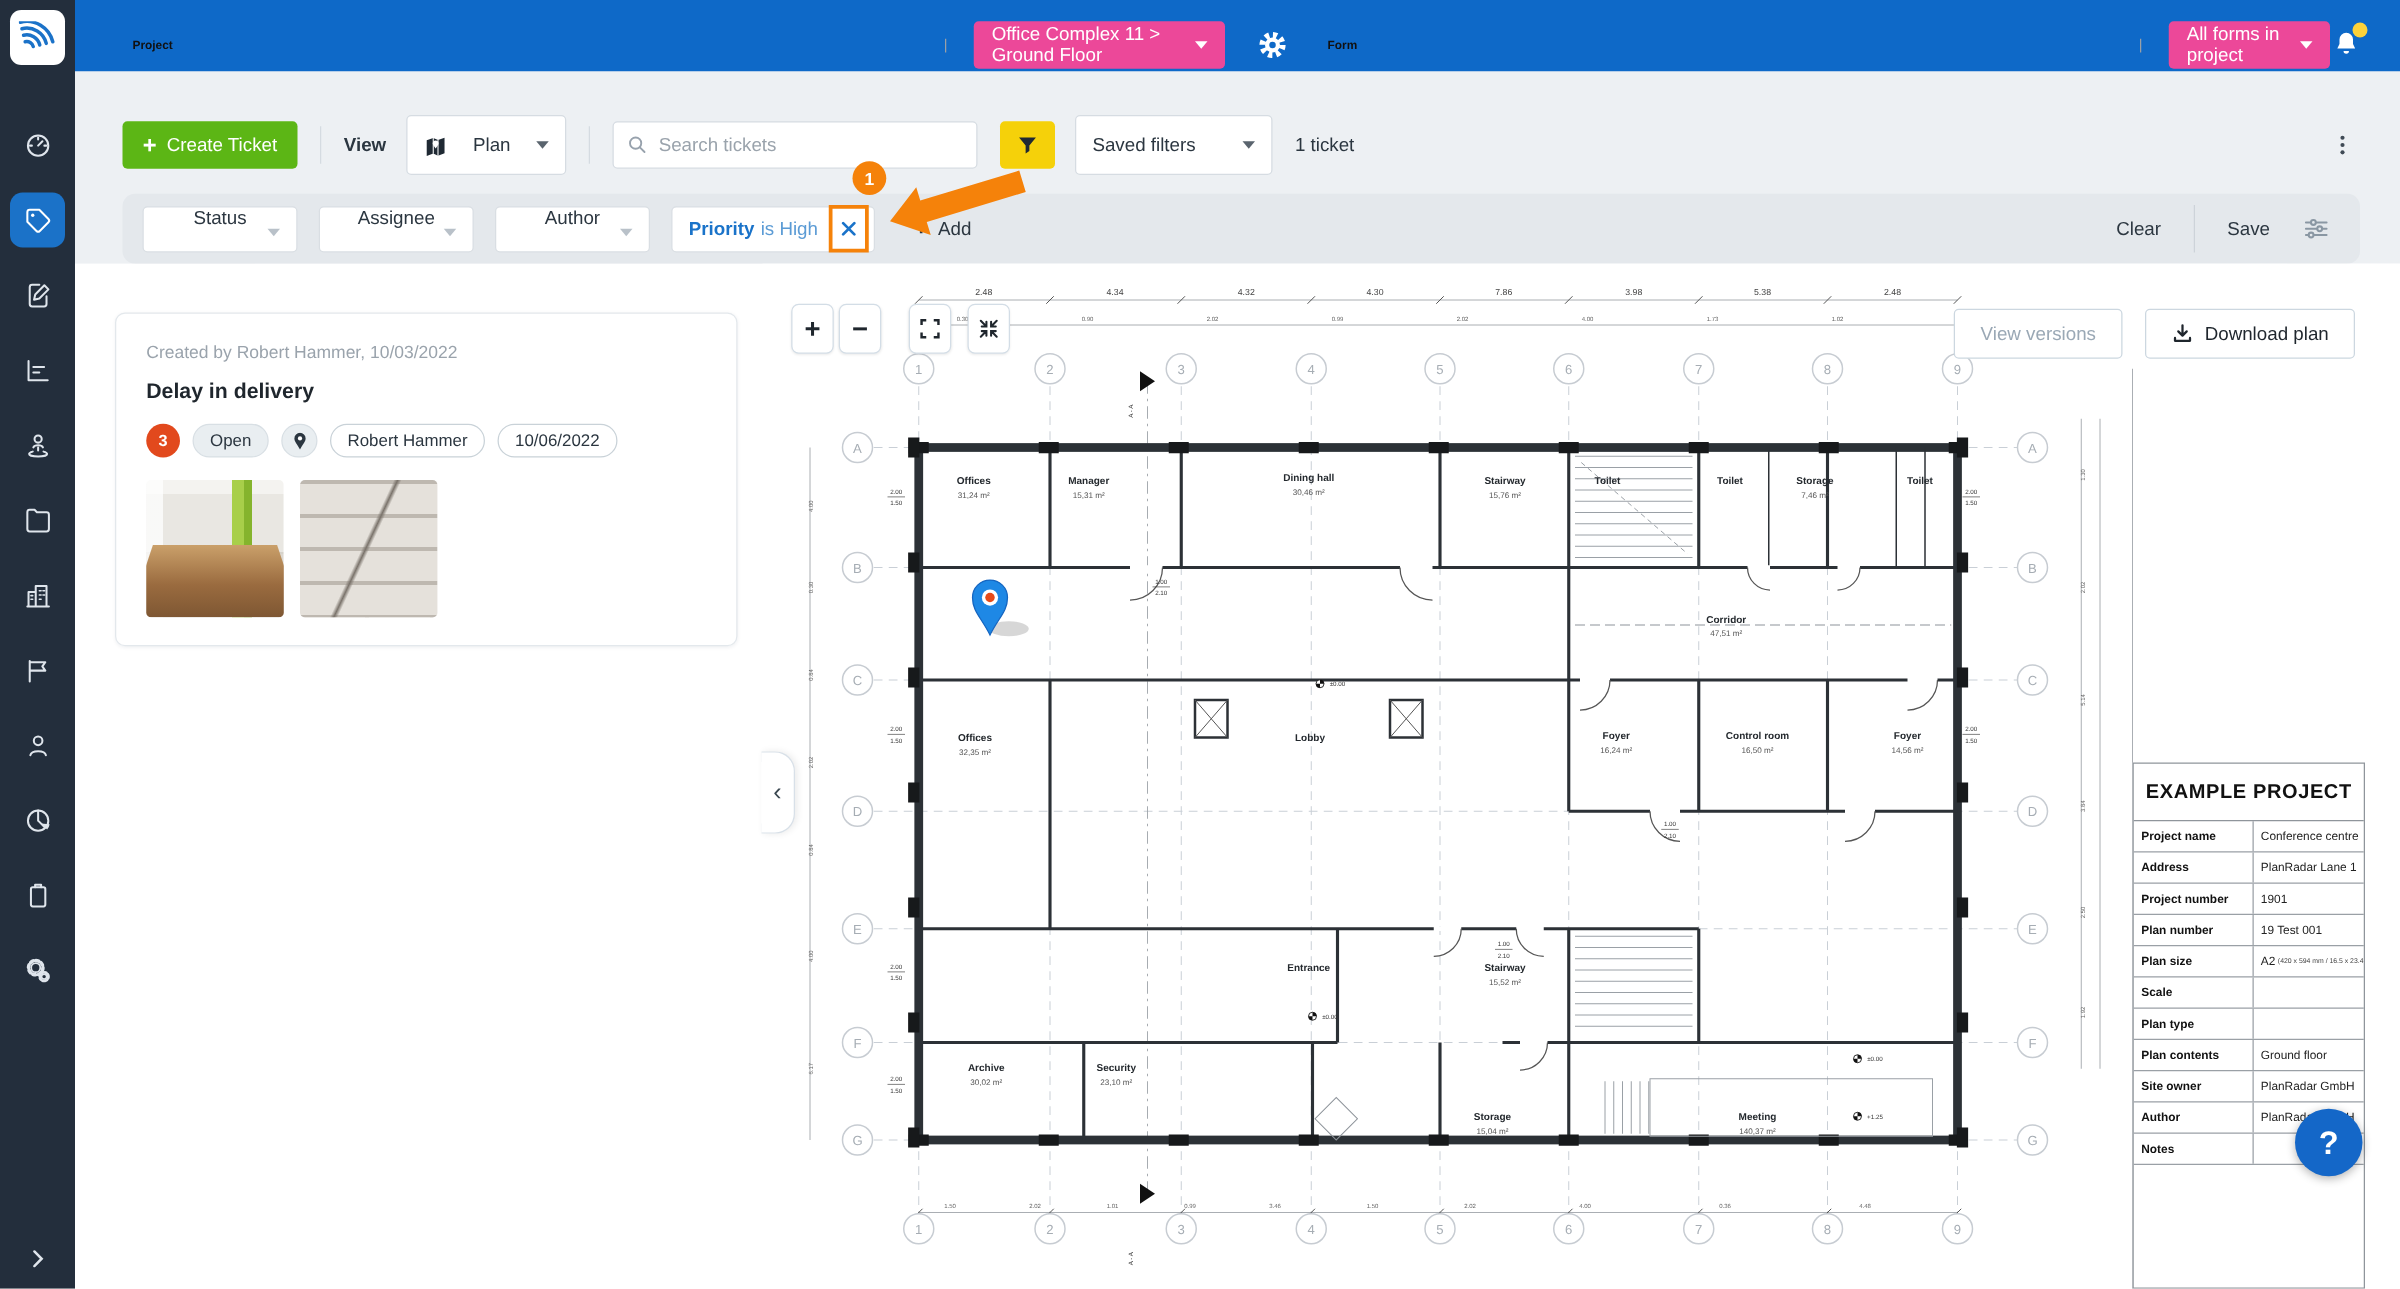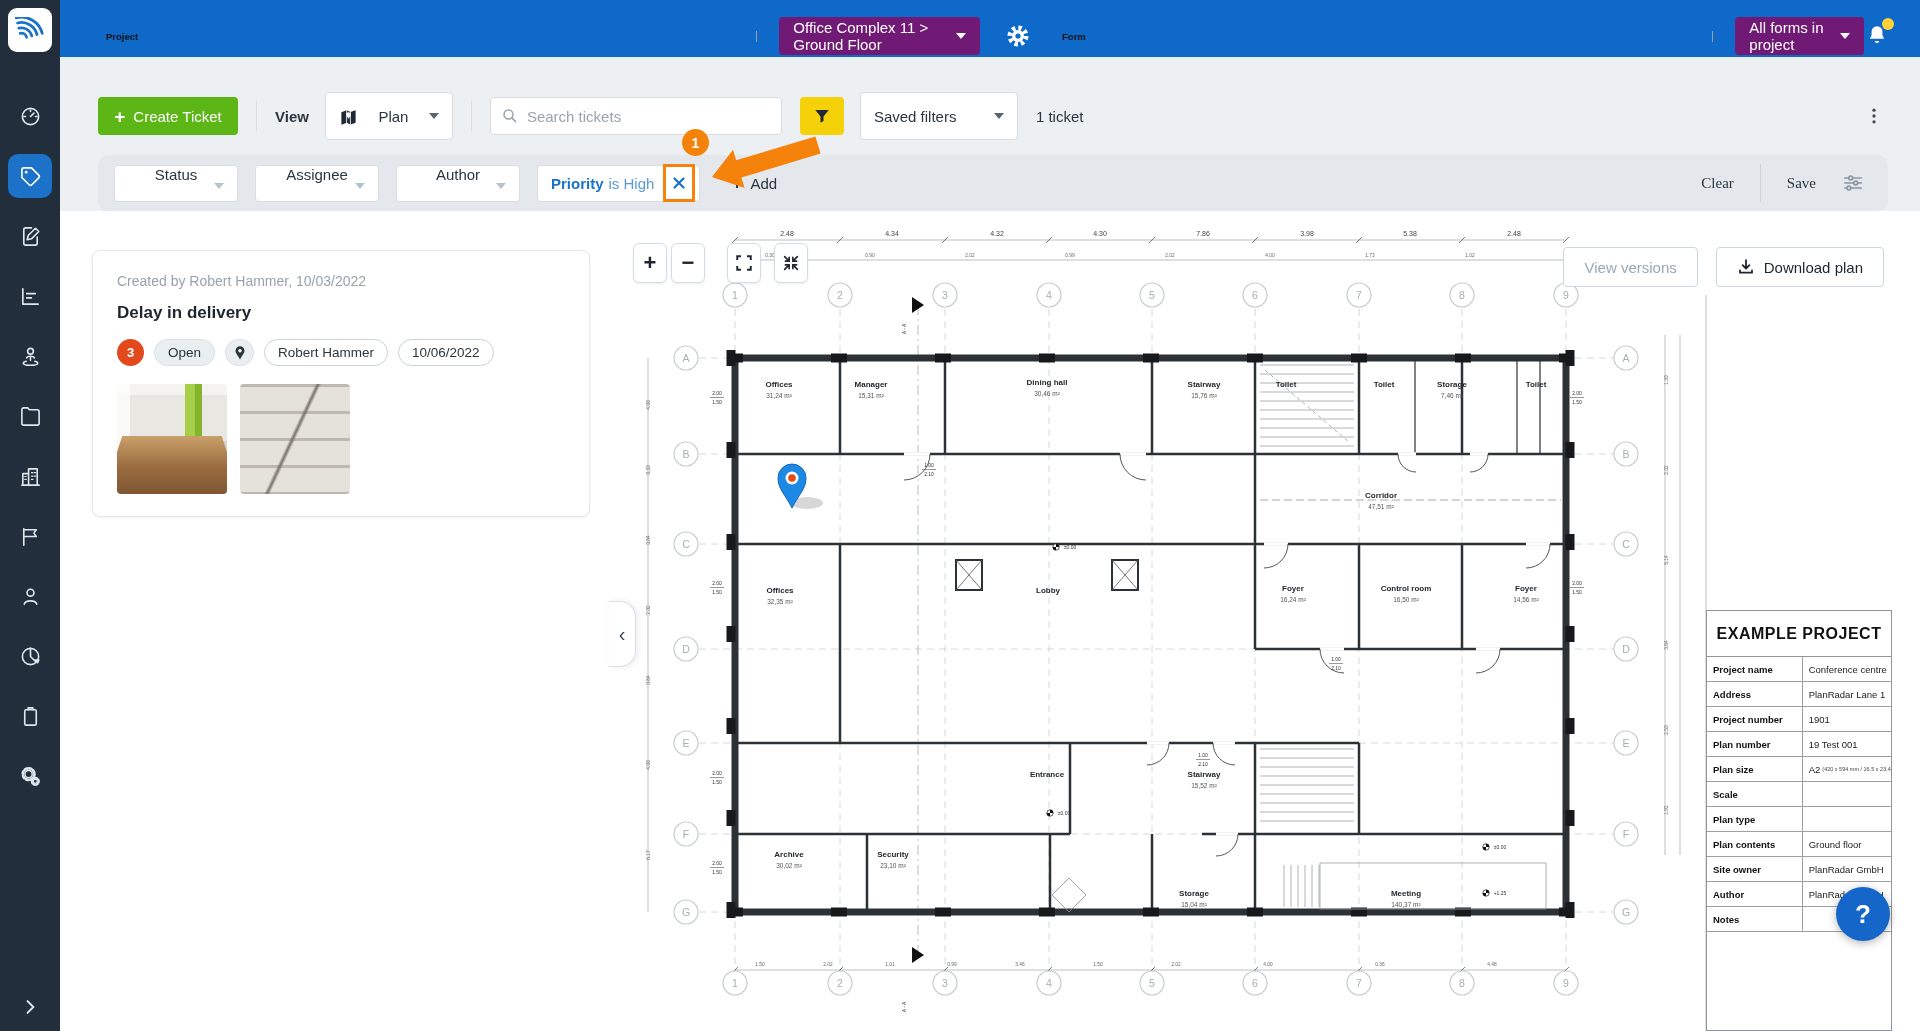--- a/index.html
+++ b/index.html
@@ -18,21 +18,21 @@
   .nav-item svg { stroke:#dfe5ec; fill:none; stroke-width:1.7; stroke-linecap:round; stroke-linejoin:round; }
   .nav-item.active { background:#1b72c8; }
   .nav-item.active svg { stroke:#fff; }
   .expand-btn { position:absolute; bottom:14px; width:60px; display:flex; justify-content:center; cursor:pointer; }
   .expand-btn svg { stroke:#dfe5ec; fill:none; stroke-width:2.4; stroke-linecap:round; }
 
   
   .topbar { position:absolute; left:60px; top:0; width:1860px; height:72px; background:#0e69c8;
     display:flex; align-items:center; padding-left:40px; color:#fff; }
   .tb-label { font-size:15px; font-weight:bold; }
-  .tb-dd { height:38px; background:#701a75; border-radius:4px; margin-left:22px;
+  .tb-dd { height:38px; background:#ec4899; border-radius:4px; margin-left:22px;
     display:flex; align-items:center; padding:0 14px; gap:12px; font-size:15px; cursor:pointer; }
   .caret { width:0; height:0; border-left:5px solid transparent; border-right:5px solid transparent;
     border-top:6px solid currentColor; }
   .gear-btn { margin-left:26px; margin-right:26px; cursor:pointer; display:flex; }
   .bell-wrap { margin-left:auto; margin-right:30px; position:relative; cursor:pointer; display:flex; }
   .bell-dot { position:absolute; right:-4px; top:-5px; width:12px; height:12px; border-radius:50%; background:#fdd23a; }
 
   
   .upper { position:absolute; left:60px; top:57px; width:1860px; height:154px; background:#edf0f3; }
   .toolbar { position:absolute; left:38px; top:40px; right:32px; height:38px; display:flex; align-items:center; }
@@ -64,21 +64,21 @@
   .chip.w { width:124px;flex-direction:column; }
   .chip.priority { padding-right:7px; }
   .chip.priority .f { color:#1a73c9; font-weight:bold; }
   .chip.priority .c { color:#5b9bd5; margin-left:5px; }
   .x-box { width:32px; height:38px; border:3px solid #f5820a; display:flex; align-items:center;
     justify-content:center; margin:-9px -3px -9px 9px; cursor:pointer; }
   .add-btn { display:flex; align-items:center; gap:8px; font-size:15px; color:#2b3640; background:none;
     border:none; cursor:pointer; font-family:inherit; margin-left:14px; }
   .add-btn .plus { font-size:19px; font-weight:bold; }
   .fb-right { margin-left:auto; display:flex; align-items:center; gap:26px; padding-right:8px; }
-  .fb-link { font-size:15px; color:#2b3640; background:none; border:none; cursor:pointer; font-family:Liberation Serif, serif; }
+  .fb-link { font-size:15px; color:#2b3640; background:none; border:none; cursor:pointer; font-family:Liberation Sans, sans-serif; }
   .fb-div { width:1px; height:38px; background:#cdd3d9; }
 
   
   .anno-badge { position:absolute; left:682px; top:129px; width:27px; height:27px; border-radius:50%;
     background:#f5820a; color:#fff; font-size:14px; font-weight:bold; display:flex; align-items:center;
     justify-content:center; z-index:30; }
   .anno-arrow { position:absolute; left:690px; top:133px; z-index:29; }
 
   
   .main { position:absolute; left:60px; top:211px; width:1860px; height:820px; display:flex; background:#fff; }

